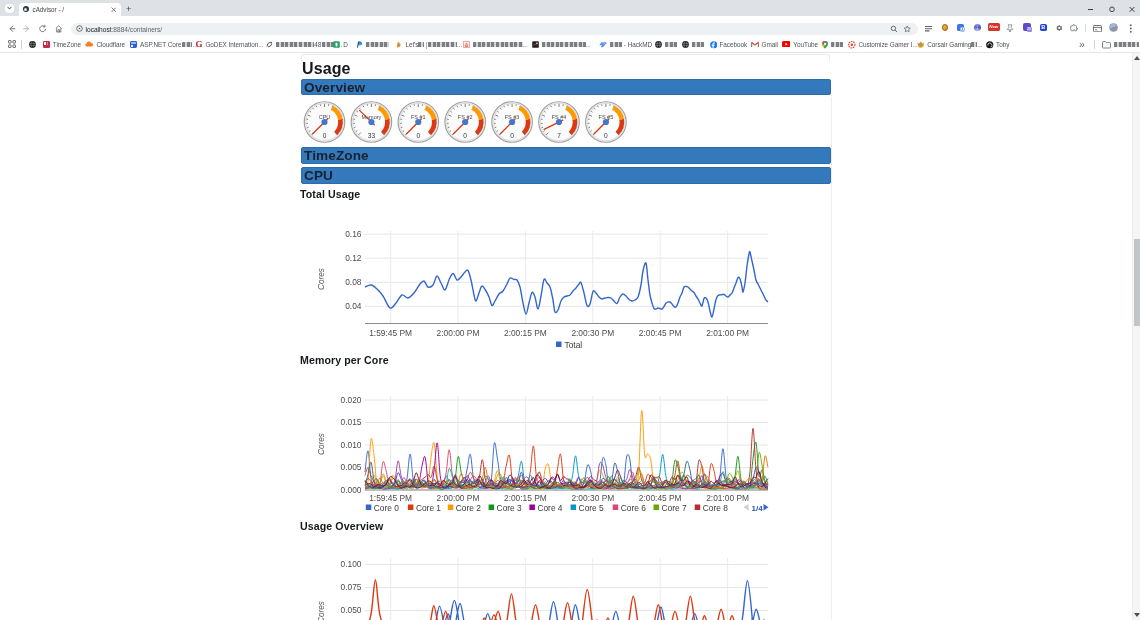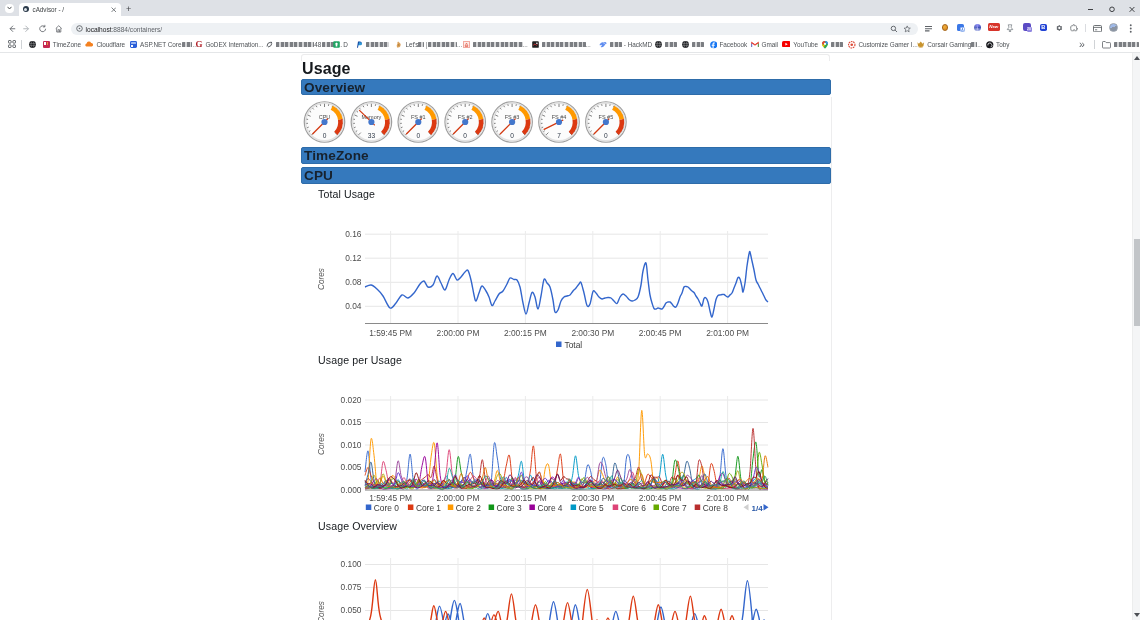--- a/index.html
+++ b/index.html
@@ -30,21 +30,21 @@
  background:repeating-linear-gradient(90deg,#64676c 0 3px,rgba(100,103,108,.33) 3px 4.6px)}
 .bksep{position:absolute;top:4px;width:1px;height:9px;background:#d0d3d6}
 
 #page{position:absolute;left:0;top:53px;width:1140px;height:567px;background:#fff}
 #topbox{position:absolute;left:301px;top:1.2px;width:529px;height:7px;
  border-top:1px solid #ececed;border-left:1px solid #ececed;border-right:1px solid #ececed;border-radius:3px 3px 0 0}
 h1{position:absolute;left:302px;top:6.6px;font-size:16px;font-weight:bold;color:#15191d;letter-spacing:0.1px}
 .banner{position:absolute;left:300.5px;width:530.5px;height:16.5px;background:#3579bd;
  border:1px solid #2e6ca9;border-radius:2px;color:#17222e;font-size:13.6px;font-weight:bold;letter-spacing:-0.3px;
  line-height:16px;padding-left:2.5px;letter-spacing:0.1px}
-.subh{position:absolute;left:318px;font-size:10.6px;font-weight:normal;color:#15191d;letter-spacing:0.1px}
+.subh{position:absolute;left:300px;font-size:10.6px;font-weight:bold;color:#15191d;letter-spacing:0.1px}
 #rborder{position:absolute;left:831px;top:44px;width:1px;height:523px;background:#ededee}
 
 #sbar{position:absolute;left:1131.5px;top:53px;width:8.5px;height:567px;background:#f4f5f6;border-left:1px solid #eceded}
 #sthumb{position:absolute;left:1px;top:186px;width:6.5px;height:87px;background:#c2c5c8}
 .sarrow{position:absolute;left:1.2px;width:0;height:0;border-left:3px solid transparent;border-right:3px solid transparent}
 </style></head>
 <body>
 
 <div id="tabstrip">
  <div id="tabsearch">
@@ -266,21 +266,21 @@
     </div>
 </div>
 
 <div id="page">
  <div id="topbox"></div>
  <h1>Usage</h1>
  <div class="banner" style="top:25.5px">Overview</div>
  <div class="banner" style="top:94px">TimeZone</div>
  <div class="banner" style="top:114px">CPU</div>
  <div class="subh" style="top:134.5px">Total Usage</div>
- <div class="subh" style="top:301px">Usage per Usage</div>
+ <div class="subh" style="top:301px">Memory per Core</div>
  <div class="subh" style="top:467px">Usage Overview</div>
  <div id="rborder"></div>
 </div>
 <svg width="330" height="47" viewBox="0 0 330 47" style="position:absolute;left:300px;top:99px" font-family="'Liberation Sans',sans-serif">
     <circle cx="24.5" cy="23" r="20.2" fill="#fcfcfc" stroke="#9f9f9f" stroke-width="1.3"></circle>
     <circle cx="24.5" cy="23" r="18.8" fill="none" stroke="#e2e2e2" stroke-width="1.7"></circle>
     <g stroke="#4a4a4a" stroke-width="0.7">
       <line x1="13.9" y1="33.6" x2="11.6" y2="35.9"></line>
       <line x1="10.3" y1="31.7" x2="9" y2="32.5"></line>
       <line x1="8.7" y1="28.1" x2="7.2" y2="28.6"></line>

